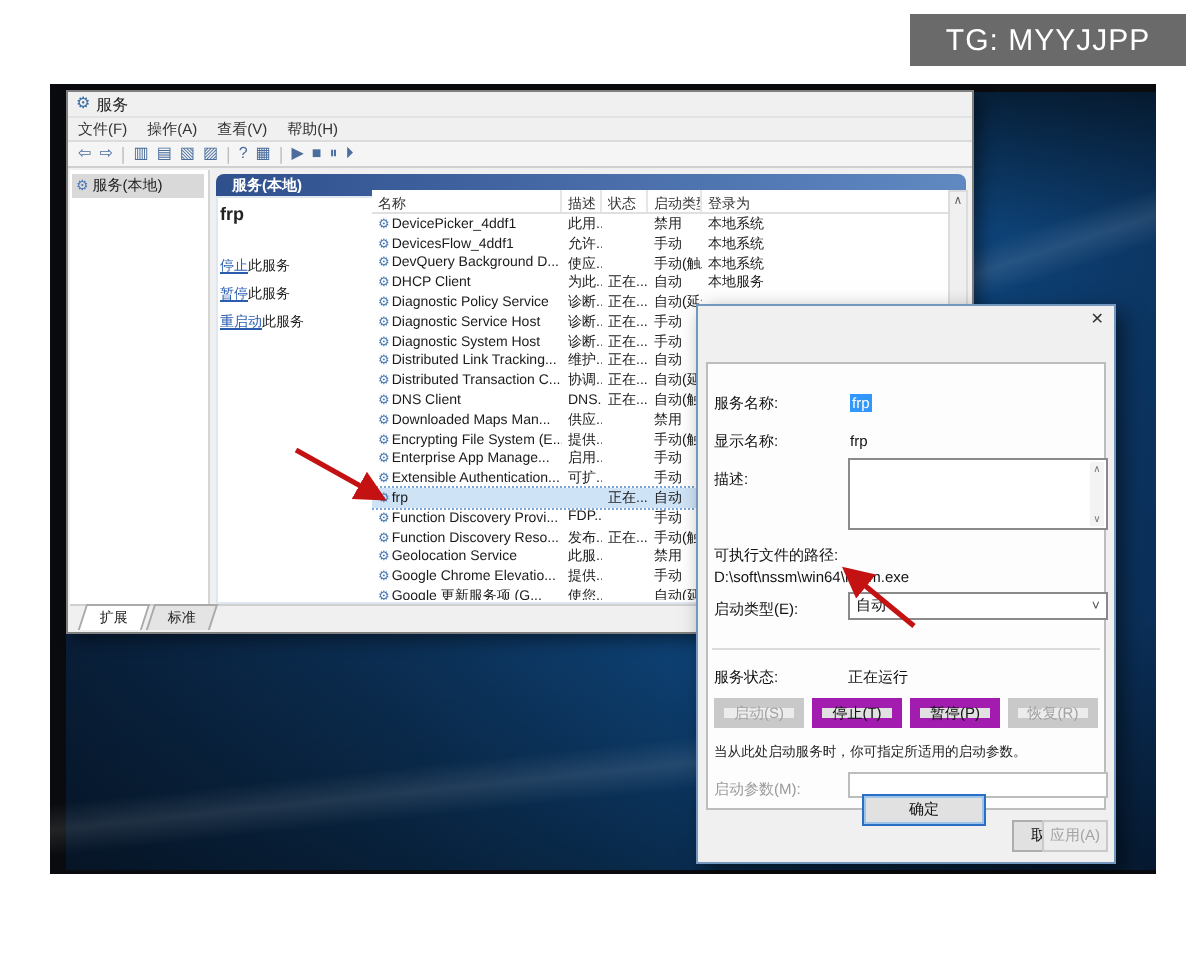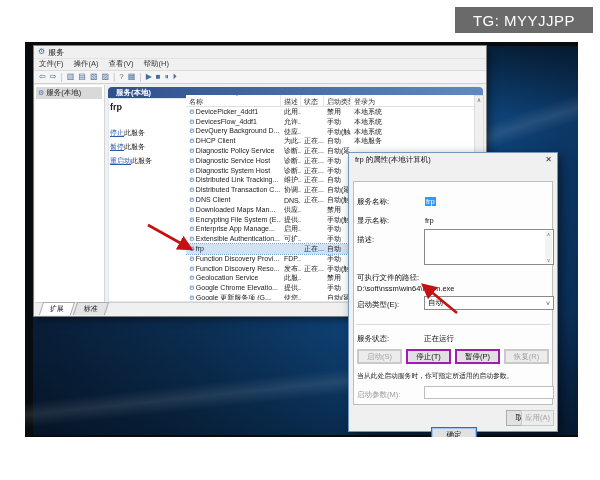--- a/index.html
+++ b/index.html
@@ -19,21 +19,21 @@
       linear-gradient(105deg, #07172c 0%, #0c3158 38%, #0f4a84 66%, #0a2a50 100%);
   }
   .streak { position:absolute; background:linear-gradient(to bottom, rgba(255,255,255,0), rgba(255,255,255,.10), rgba(255,255,255,0)); height:26px; }
   .streak1 { left:-40px; top:330px; width:560px; transform:rotate(-6deg); }
   .streak2 { left:380px; top:60px; width:260px; transform:rotate(-18deg); }
 
   
   .svc-win { position:absolute; left:8px; top:3px; width:454px; height:272px; background:#f0f0f0; border:1px solid #7f7f7f; box-shadow:3px 3px 8px rgba(0,0,0,.45); font-size:8px; color:#222; }
   .titlebar { position:absolute; left:0; top:0; right:0; height:13px; background:#f0f0f0; display:flex; align-items:center; padding-left:4px; gap:3px; border-bottom:1px solid #e3e3e3; }
   .titlebar .ticon { color:#3a6ea5; font-size:8px; line-height:8px; }
-  .menubar { position:absolute; left:0; top:13px; right:0; height:11px; display:flex; align-items:flex-start; gap:10px; padding-left:5px; background:#f0f0f0; }
+  .menubar { position:absolute; left:0; top:13px; right:0; height:11px; display:flex; align-items:center; gap:10px; padding-left:5px; background:#f0f0f0; }
   .menubar span { font-size:7.5px; color:#333; }
   .toolbar { position:absolute; left:0; top:24px; right:0; height:14px; display:flex; align-items:center; gap:4px; padding-left:5px; border-top:1px solid #dcdcdc; border-bottom:1px solid #d0d0d0; background:#f5f5f5; }
   .toolbar .tico { font-size:8px; line-height:8px; color:#4a6d9c; }
   .toolbar .tsep { color:#c0c0c0; font-size:9px; }
 
   .tree-pane { position:absolute; left:1px; top:39px; width:70px; bottom:14px; background:#fff; border-right:1px solid #d5d5d5; padding-top:2px; }
   .tree-item { display:flex; align-items:center; gap:2px; background:#d9d9d9; padding:1px 2px; font-size:7.5px; width:66px; margin-left:1px; }
   .tree-item .nico { color:#4a7ab5; font-size:7px; }
 
   .panel-header { position:absolute; left:74px; top:41px; right:3px; height:11px; background:linear-gradient(to right, #2f4f8d, #6089c2); color:#fff; font-weight:bold; font-size:7.5px; display:flex; align-items:center; padding-left:8px; border-radius:4px 4px 0 0; }
@@ -73,21 +73,21 @@
   .dlg-page { position:absolute; left:4px; top:28px; right:4px; height:224px; background:#fdfdfd; border:1px solid #bdbdbd; }
 
   .f-label { position:absolute; font-size:7.5px; color:#111; }
   .f-label.dis { color:#9a9a9a; }
   .sel-val { background:#3297fd; color:#fff; padding:0 1px; }
   .d-textarea { position:absolute; background:#fff; border:1px solid #8a8a8a; }
   .ta-arrows { position:absolute; right:1px; top:1px; bottom:1px; width:7px; font-size:5px; color:#777; display:flex; flex-direction:column; justify-content:space-between; align-items:center; background:#f3f3f3; }
   .combo { position:absolute; background:#fff; border:1px solid #8a8a8a; font-size:7.5px; display:flex; align-items:center; padding-left:3px; justify-content:space-between; }
   .combo .carr { color:#555; margin-right:3px; font-size:7px; }
   .hr { position:absolute; left:7px; right:7px; height:1px; background:#dcdcdc; }
-  .ctl-btn { position:absolute; height:15px; width:45px; background:#e1e1e1; border:2px solid #a21caf; font-size:7.5px; display:flex; align-items:center; justify-content:center; }
+  .ctl-btn { position:absolute; height:15px; width:45px; background:#e1e1e1; border:5px solid #a21caf; font-size:7.5px; display:flex; align-items:center; justify-content:center; }
   .ctl-btn.dis { color:#a3a3a3; background:#ececec; border-color:#c9c9c9; }
   .d-input { position:absolute; background:#fff; border:1px solid #bdbdbd; }
   .hint { position:absolute; font-size:6.8px; color:#222; white-space:nowrap; }
   .act-btn { position:absolute; height:16px; background:#e1e1e1; border:1px solid #adadad; font-size:7.5px; display:flex; align-items:center; justify-content:center; }
   .act-btn.default { border:1px solid #2a6fc2; box-shadow:0 0 0 1px #9cc3ea inset; }
   .act-btn.dis { color:#a3a3a3; background:#ececec; border-color:#c9c9c9; }
 
   .arrows-svg { position:absolute; left:0; top:0; width:600px; height:480px; pointer-events:none; z-index:50; }
 </style>
 </head>
@@ -310,23 +310,20 @@
         <div class="sb-dn">∨</div>
       </div>
 
       <div class="bottom-tabs" id="bottom-tabs">
           <div class="btab active"><span>扩展</span></div>
           <div class="btab"><span>标准</span></div>
         </div>
     </div>
 
     <div class="dialog">
-      <div class="dlg-title">
-        <span>frp 的属性(本地计算机)</span>
-      </div>
       <span class="dlg-close">✕</span>
       <div class="dlg-page"></div>
 
       <span class="f-label" style="left:8px; top:44px;">服务名称:</span>
       <span class="f-label" style="left:76px; top:44px;"><span class="sel-val">frp</span></span>
 
       <span class="f-label" style="left:8px; top:63px;">显示名称:</span>
       <span class="f-label" style="left:76px; top:63px;">frp</span>
 
       <span class="f-label" style="left:8px; top:82px;">描述:</span>
@@ -358,21 +355,21 @@
           <div class="ctl-btn" style="left: 106px; top: 196px;">暂停(P)</div>
           <div class="ctl-btn dis" style="left: 155px; top: 196px;">恢复(R)</div>
         </div>
 
       <div class="hint" style="left:8px; top:218px;">当从此处启动服务时，你可指定所适用的启动参数。</div>
 
       <span class="f-label dis" style="left:8px; top:237px;">启动参数(M):</span>
       <div class="d-input" style="left:75px; top:233px; width:130px; height:13px;"></div>
 
       <div id="act-btns">
-          <div class="act-btn default" style="left: 82px; top: 274px; width: 46px;">确定</div>
+          <div class="act-btn default" style="left: 82px; top: 244px; width: 62px;">确定</div>
           <div class="act-btn" style="left: 133px; top: 257px; width: 34px; margin-left: 24px;">取消</div>
           <div class="act-btn dis" style="left: 172px; top: 257px; width: 33px;">应用(A)</div>
         </div>
     </div>
   </div>
 
   <svg class="arrows-svg" viewBox="0 0 600 480">
     <defs>
       <marker id="ah" markerWidth="7" markerHeight="7" refX="5" refY="3" orient="auto">
         <path d="M0,0 L6,3 L0,6 Z" fill="#c41212"></path>

